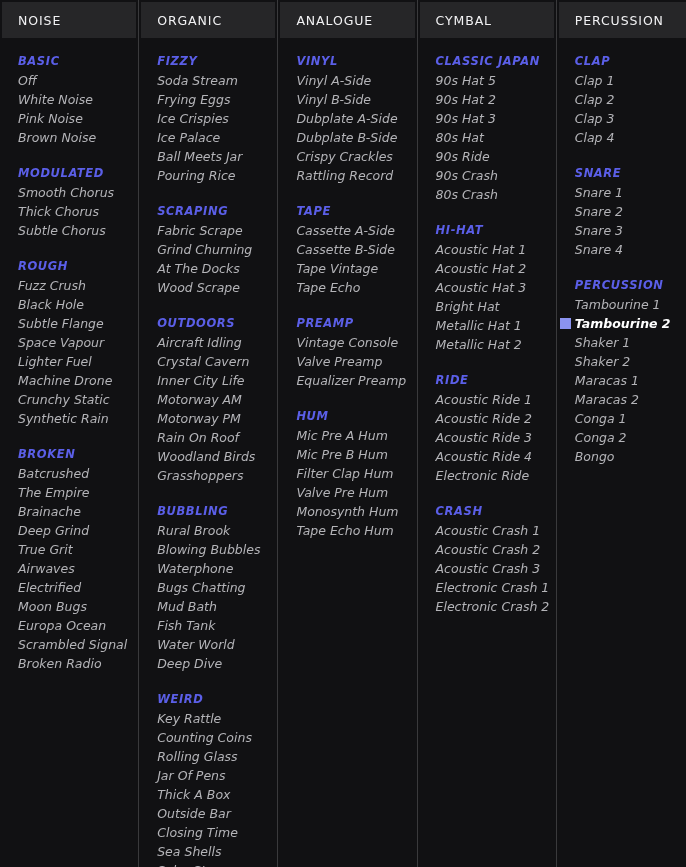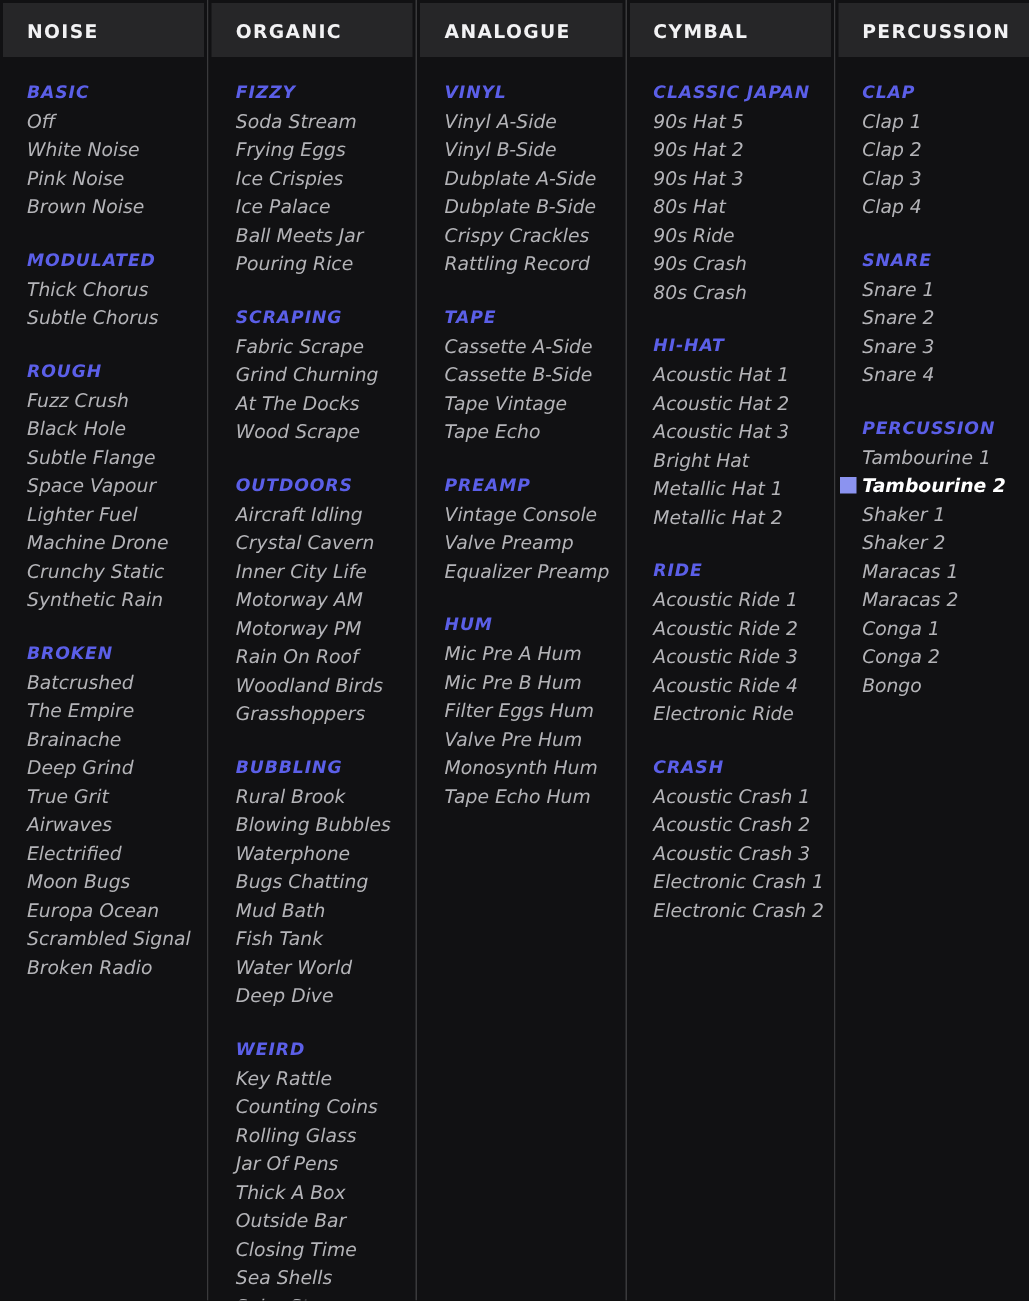--- a/index.html
+++ b/index.html
@@ -40,21 +40,21 @@
     margin: 2px 2px 0 2px;
     background: #262628;
     display: flex;
     align-items: center;
     padding-left: 16px;
     box-sizing: border-box;
   }
   .col-header-label {
     color: #f2f2f4;
     font-size: 12.5px;
-    font-weight: bold;
+    font-weight: normal;
     letter-spacing: 0.9px;
   }
 
   .col-body {
     padding-top: 14px;
     padding-left: 0;
     box-sizing: border-box;
     font-style: italic;
   }
 
@@ -110,20 +110,21 @@
       <div class="col-body">
         <div class="group">
           <div class="group-title">BASIC</div>
           <div class="item"><span>Off</span></div>
           <div class="item"><span>White Noise</span></div>
           <div class="item"><span>Pink Noise</span></div>
           <div class="item"><span>Brown Noise</span></div>
         </div>
         <div class="group">
           <div class="group-title">MODULATED</div>
+          <div class="item"><span>Smooth Chorus</span></div>
           <div class="item"><span>Thick Chorus</span></div>
           <div class="item"><span>Subtle Chorus</span></div>
         </div>
         <div class="group">
           <div class="group-title">ROUGH</div>
           <div class="item"><span>Fuzz Crush</span></div>
           <div class="item"><span>Black Hole</span></div>
           <div class="item"><span>Subtle Flange</span></div>
           <div class="item"><span>Space Vapour</span></div>
           <div class="item"><span>Lighter Fuel</span></div>
@@ -228,21 +229,21 @@
         <div class="group">
           <div class="group-title">PREAMP</div>
           <div class="item"><span>Vintage Console</span></div>
           <div class="item"><span>Valve Preamp</span></div>
           <div class="item"><span>Equalizer Preamp</span></div>
         </div>
         <div class="group">
           <div class="group-title">HUM</div>
           <div class="item"><span>Mic Pre A Hum</span></div>
           <div class="item"><span>Mic Pre B Hum</span></div>
-          <div class="item"><span>Filter Eggs Hum</span></div>
+          <div class="item"><span>Filter Clap Hum</span></div>
           <div class="item"><span>Valve Pre Hum</span></div>
           <div class="item"><span>Monosynth Hum</span></div>
           <div class="item"><span>Tape Echo Hum</span></div>
         </div>
       </div>
     </div>
     <div class="column">
       <div class="col-header">
         <span class="col-header-label">CYMBAL</span>
       </div>

